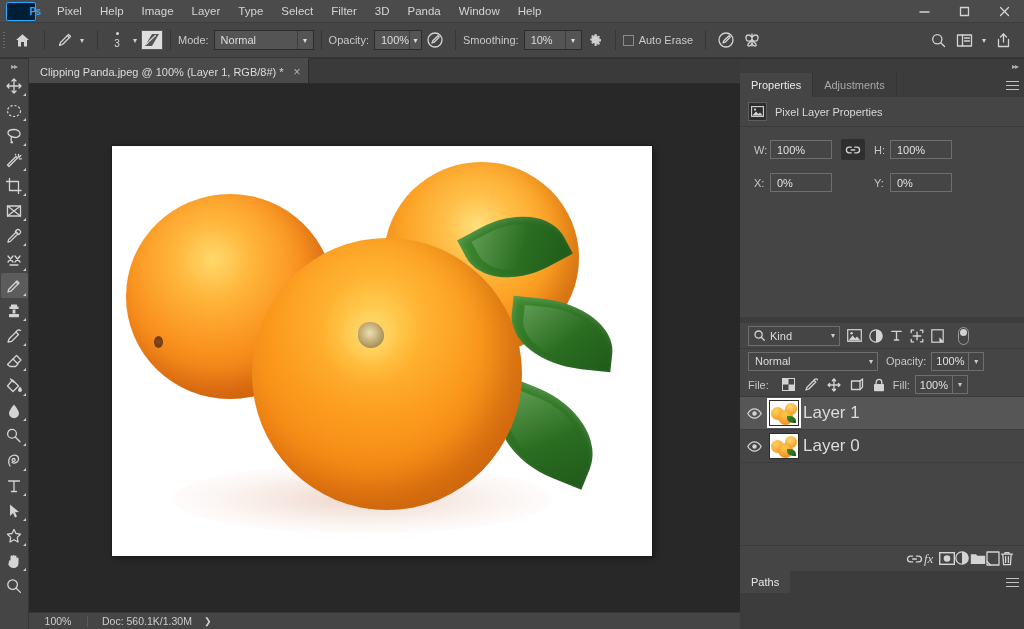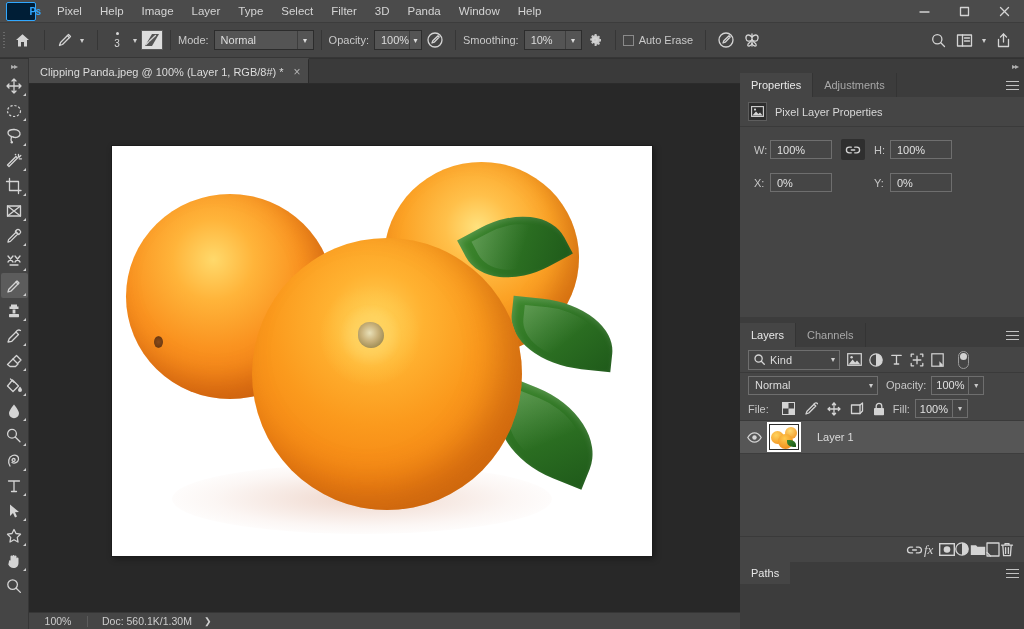--- a/index.html
+++ b/index.html
@@ -309,21 +309,21 @@
     width: 30px; height: 26px; background: #fff; position: relative;
     overflow: hidden; border: 1px solid #2d2d2d;
   }
   .layer-thumb.selected-thumb { outline: 2px solid #ffffff; outline-offset: 0px; }
   .lt-o { position: absolute; border-radius: 50%; }
   .lt-o1 { left: 1px; top: 6px; width: 13px; height: 13px; background: radial-gradient(circle at 40% 32%, #ffd35e, #f08a18); }
   .lt-o2 { left: 15px; top: 2px; width: 12px; height: 12px; background: radial-gradient(circle at 42% 32%, #ffda72, #ef8a18); }
   .lt-o3 { left: 8px; top: 9px; width: 15px; height: 15px; background: radial-gradient(circle at 44% 30%, #ffc94d, #ec8010); }
   .lt-leaf { position: absolute; right: 2px; bottom: 2px; width: 9px; height: 7px;
              background: linear-gradient(135deg,#3d8a2c,#1e5a1a); border-radius: 0 70% 0 70%; }
-  .layer-name { font-size: 11px; color: #dcdcdc; margin-left: 18px; }
+  .layer-name { font-size: 17px; color: #dcdcdc; margin-left: 4px; }
   .layers-blank { background: #454545; }
   .layers-footer {
     height: 26px; background: #454545; display: flex; align-items: center;
     justify-content: flex-end; padding-right: 10px; 
     border-top: 1px solid #3a3a3a;
   }
 
   
   .paths-panel { background: #d946ef; }
   .paths-tabs { height: 22px; display: flex; align-items: stretch; background: #3c3c3c; }
@@ -745,31 +745,20 @@
           <div class="prop-spacer-x"></div>
           <span class="prop-lbl">Y:</span>
           <div class="prop-input">0%</div>
         </div>
       </div>
     </div>
 
     <div class="panel-gap"></div>
 
     <div class="panel">
-      <div class="panel-tabs">
-        <div class="ptab active">Layers</div>
-        <div class="ptab">Channels</div>
-        <div class="panel-menu">
-          <span class="hamburger">
-              <i></i>
-              <i></i>
-              <i></i>
-            </span>
-        </div>
-      </div>
 
       <div class="layers-filter">
         <div class="kind-combo">
           <svg width="13" height="13" viewBox="0 0 13 13" style="margin-right:4px">
             <circle class="ico" cx="5.6" cy="5.6" r="3.6" stroke-width="1.2"></circle>
             <line class="ico" x1="8.3" y1="8.3" x2="11.3" y2="11.3" stroke-width="1.3"></line>
           </svg>
           <span>Kind</span>
           <span class="chev" style="margin-left:auto;margin-right:4px">▾</span>
         </div>
@@ -867,20 +856,35 @@
               <circle class="ico-f" cx="7.5" cy="5.5" r="2.2"></circle>
             </svg>
           </div>
           <div class="layer-thumb selected-thumb">
             <div class="lt-o lt-o1"></div>
               <div class="lt-o lt-o2"></div>
               <div class="lt-o lt-o3"></div>
               <div class="lt-leaf"></div>
           </div>
           <span class="layer-name">Layer 1</span>
+        </div>
+        <div class="layer-row">
+          <div class="eye-cell">
+            <svg width="15" height="11" viewBox="0 0 15 11">
+              <path class="ico" d="M0.8 5.5 C3 1.8 5 0.8 7.5 0.8 C10 0.8 12 1.8 14.2 5.5 C12 9.2 10 10.2 7.5 10.2 C5 10.2 3 9.2 0.8 5.5 Z"></path>
+              <circle class="ico-f" cx="7.5" cy="5.5" r="2.2"></circle>
+            </svg>
+          </div>
+          <div class="layer-thumb">
+            <div class="lt-o lt-o1"></div>
+              <div class="lt-o lt-o2"></div>
+              <div class="lt-o lt-o3"></div>
+              <div class="lt-leaf"></div>
+          </div>
+          <span class="layer-name">Layer 0</span>
         </div>
         <div class="layers-blank" style="height:82px"></div>
       </div>
 
       <div class="layers-footer">
         <span>
           <svg width="17" height="10" viewBox="0 0 17 10">
             <path class="ico" d="M6.6 5 H10.4" stroke="#9e9e9e"></path>
             <path class="ico" d="M6.6 2.1 H4.4 a2.9 2.9 0 000 5.8 H6.6" stroke="#9e9e9e"></path>
             <path class="ico" d="M10.4 2.1 H12.6 a2.9 2.9 0 010 5.8 H10.4" stroke="#9e9e9e"></path>

